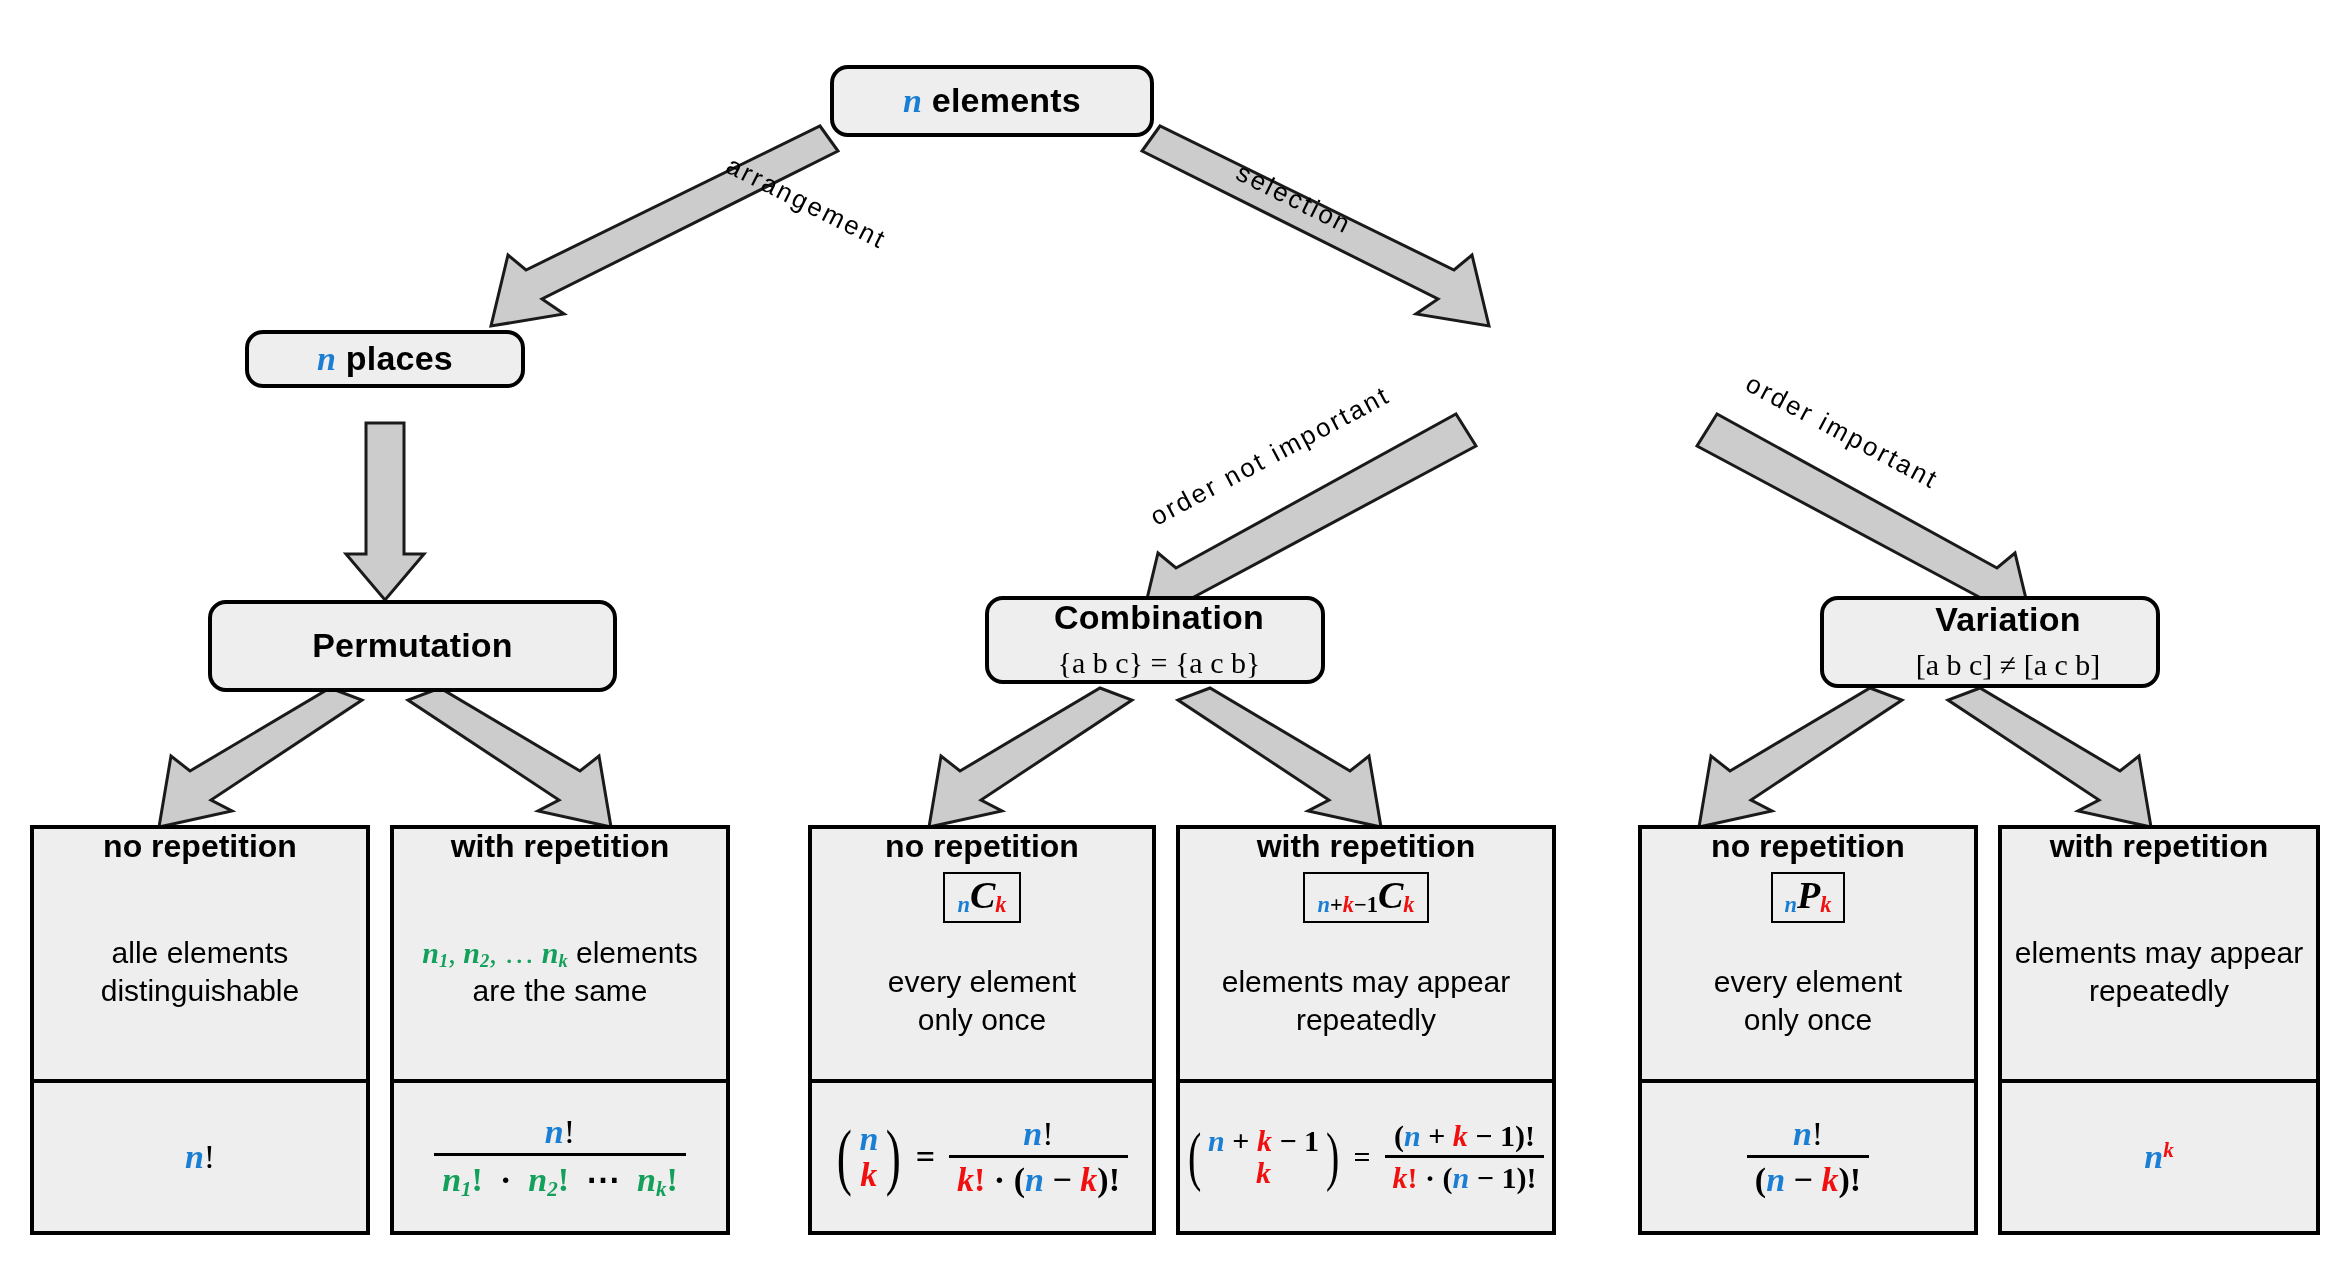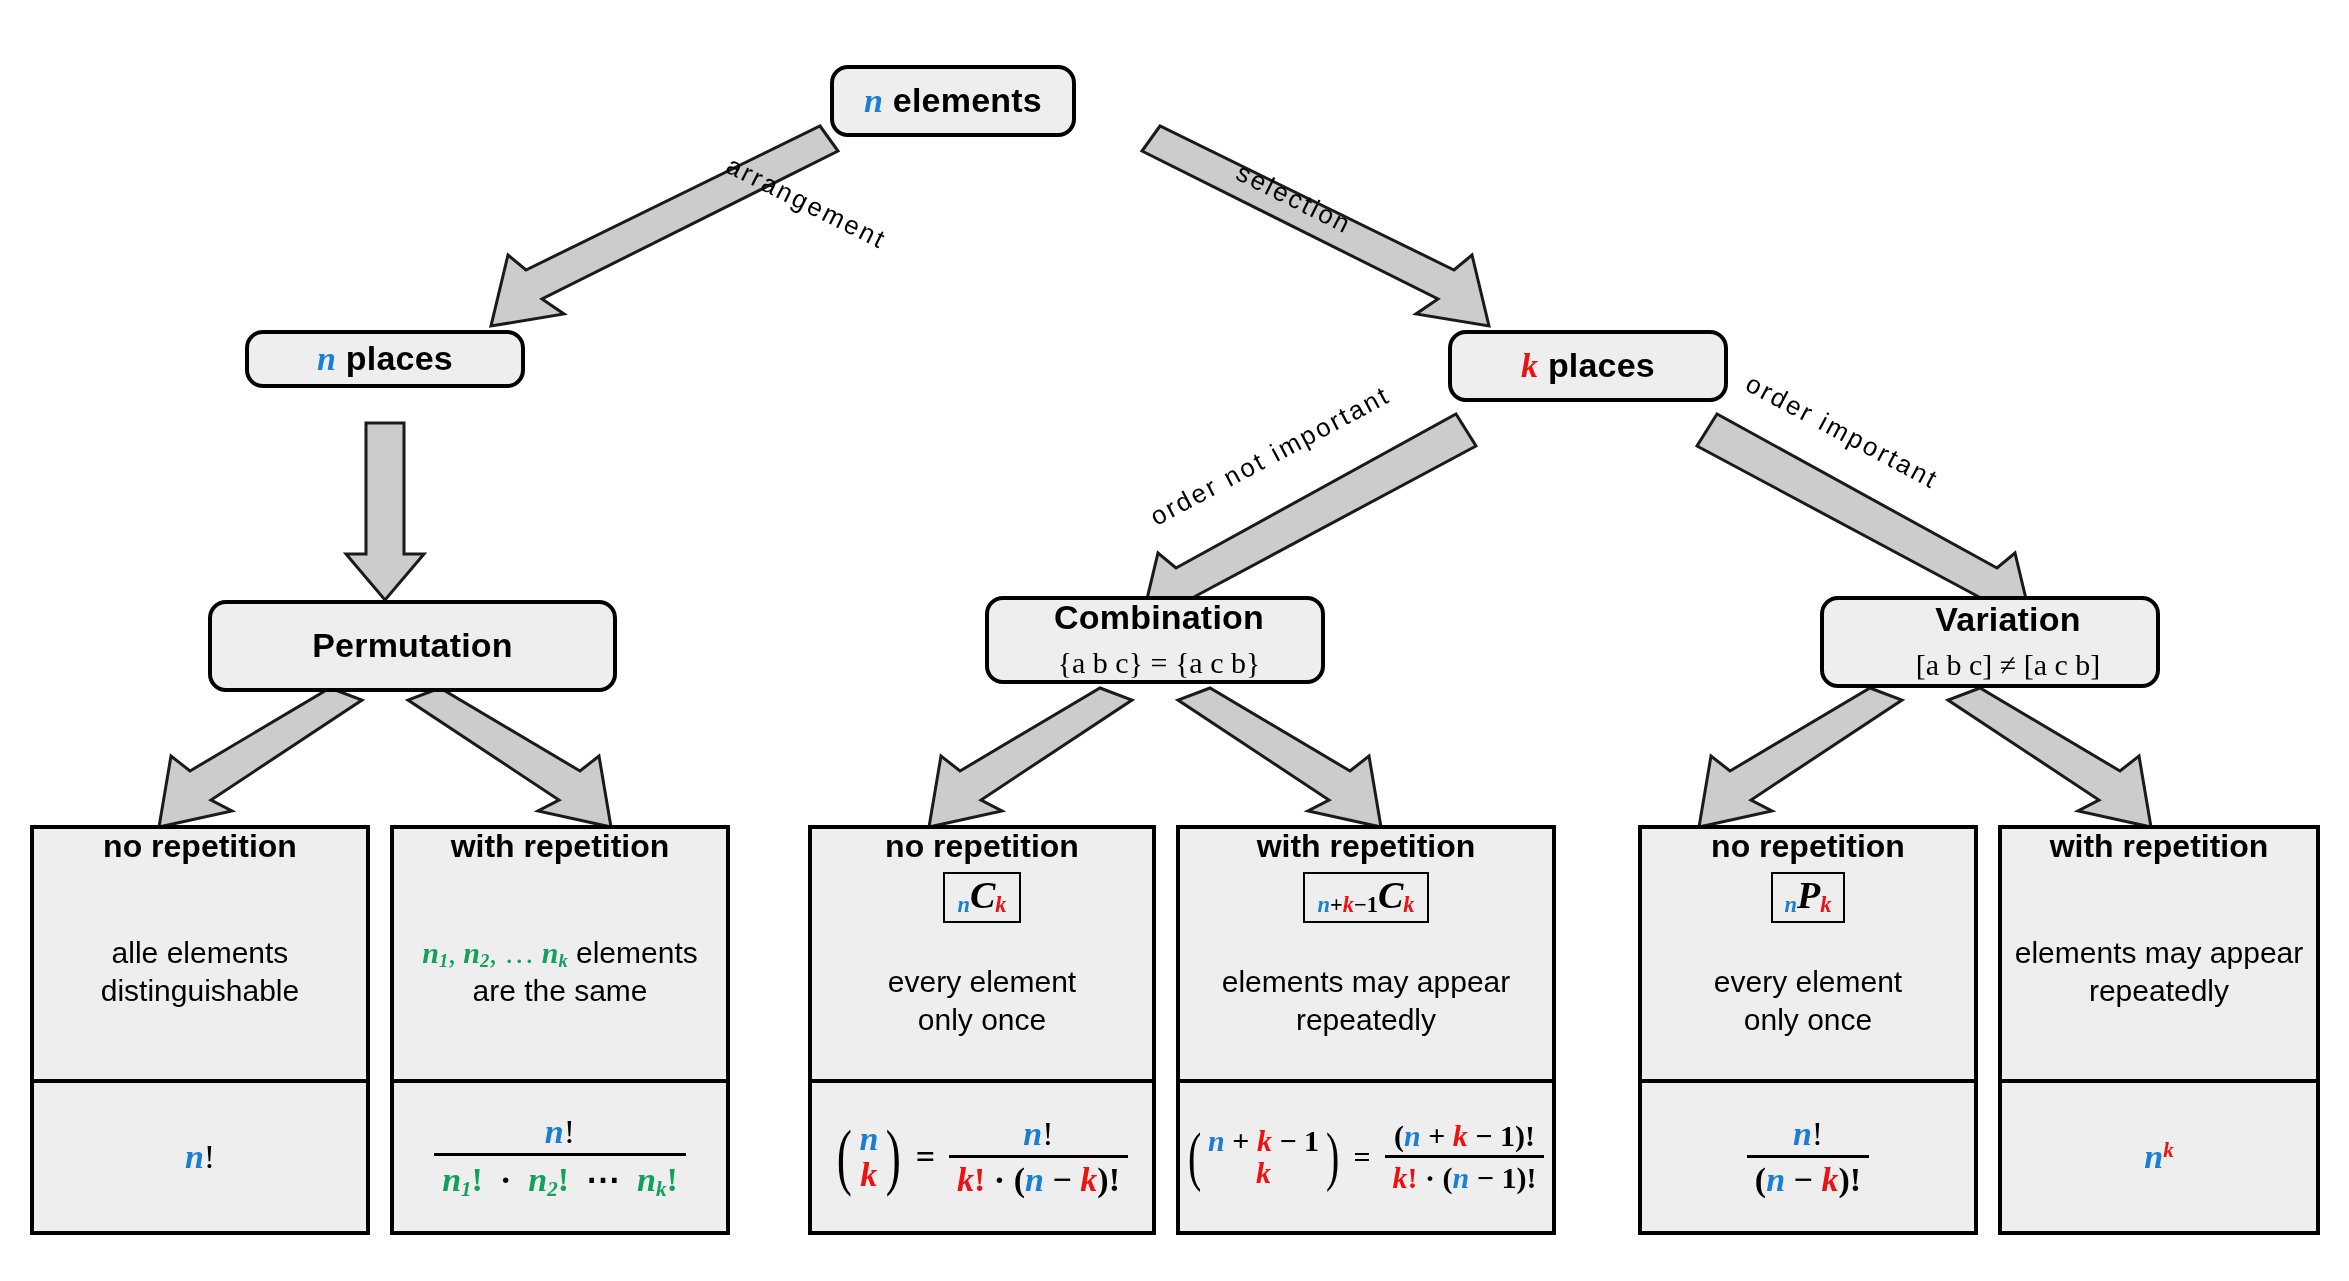--- a/index.html
+++ b/index.html
@@ -98,37 +98,32 @@
   </svg>
 
   <div class="elabel" style="left:735px;top:150px;transform:rotate(26.5deg);transform-origin:left top;">arrangement</div>
 
   <div class="elabel" style="left:1245px;top:157px;transform:rotate(26.5deg);transform-origin:left top;">selection</div>
 
   <div class="elabel" style="left:1145px;top:505px;transform:rotate(-28deg);transform-origin:left top;">order not important</div>
 
   <div class="elabel" style="left:1755px;top:368px;transform:rotate(28deg);transform-origin:left top;">order important</div>
 
-  <div class="node" style="left:830px;top:65px;width:246px;height:72px;">
+  <div class="node" style="left:830px;top:65px;width:324px;height:72px;">
     <div class="title">
       <span class="mv mvn">n</span><span> elements</span>
     </div>
   </div>
 
   <div class="node" style="left:245px;top:330px;width:280px;height:58px;">
     <div class="title">
       <span class="mv mvn">n</span><span> places</span>
     </div>
   </div>
 
-  <div class="node" style="left:1448px;top:330px;width:280px;height:72px;">
-    <div class="title">
-      <span class="mv mvk">k</span><span> places</span>
-    </div>
-  </div>
 
   <div class="node" style="left:208px;top:600px;width:409px;height:92px;">
     <div class="title">Permutation</div>
   </div>
 
   <div class="node" style="left:985px;top:596px;width:340px;height:88px;padding-left:8px;">
     <div class="title">Combination</div>
     <div class="sub">{a b c} = {a c b}</div>
   </div>
 

